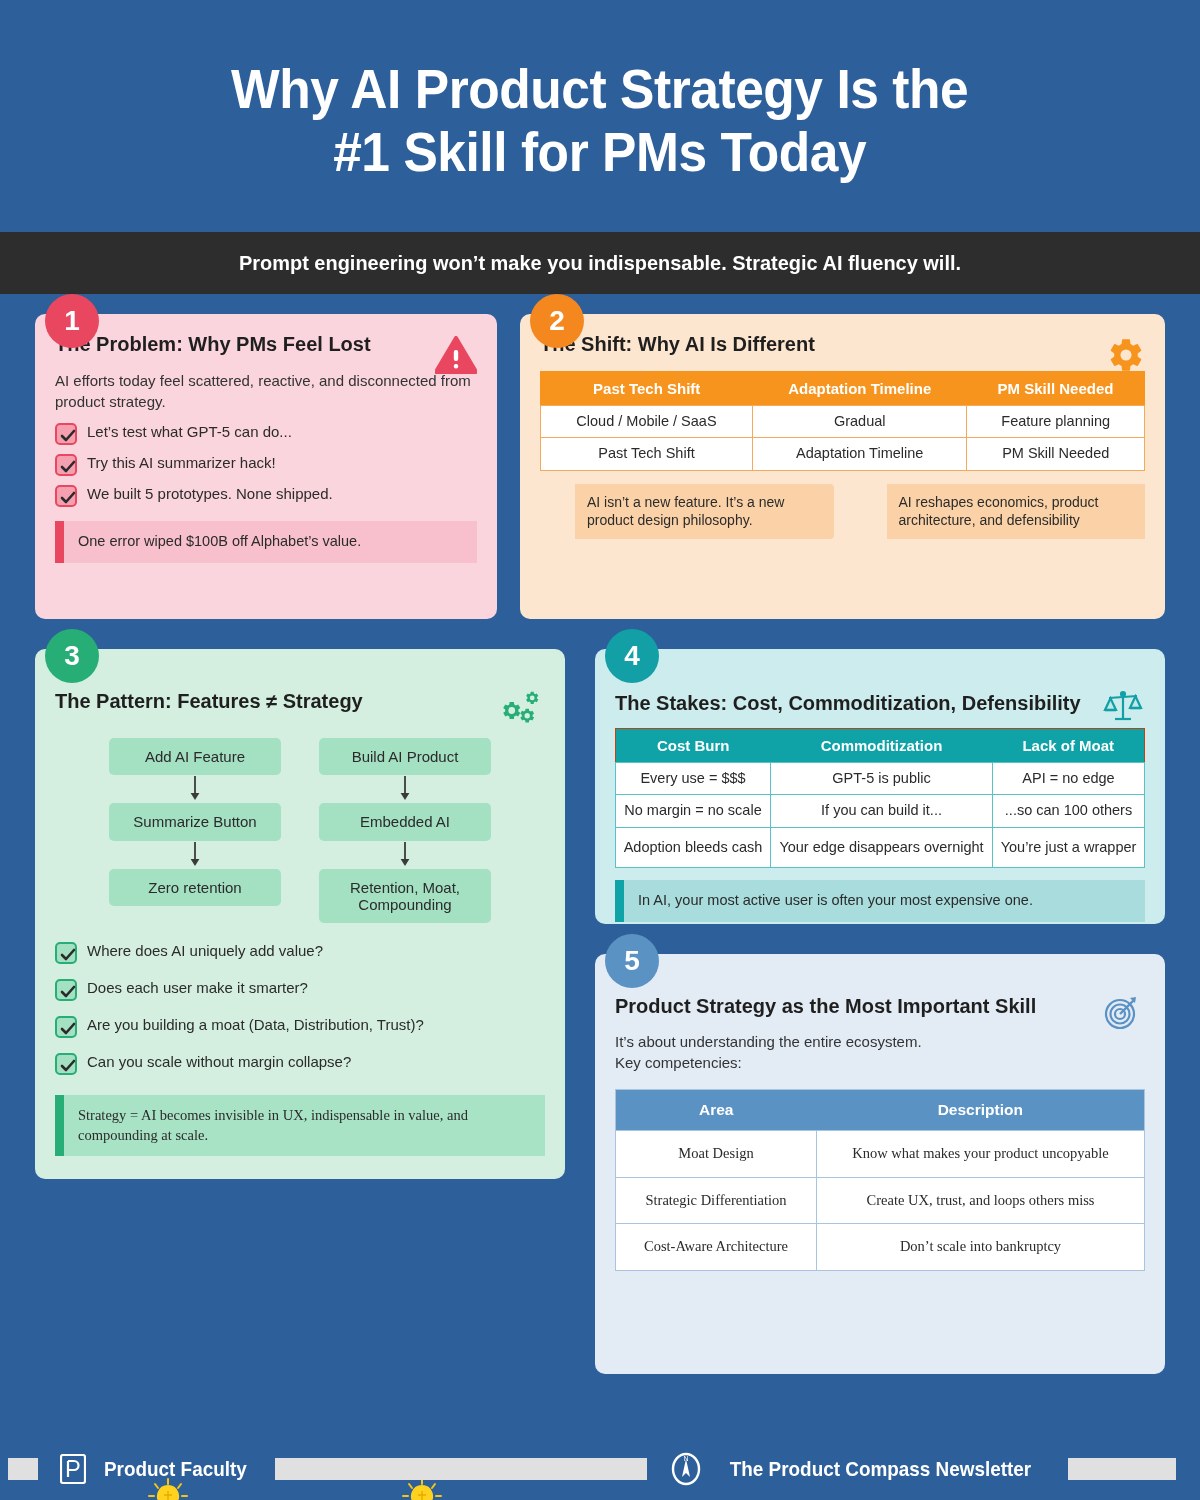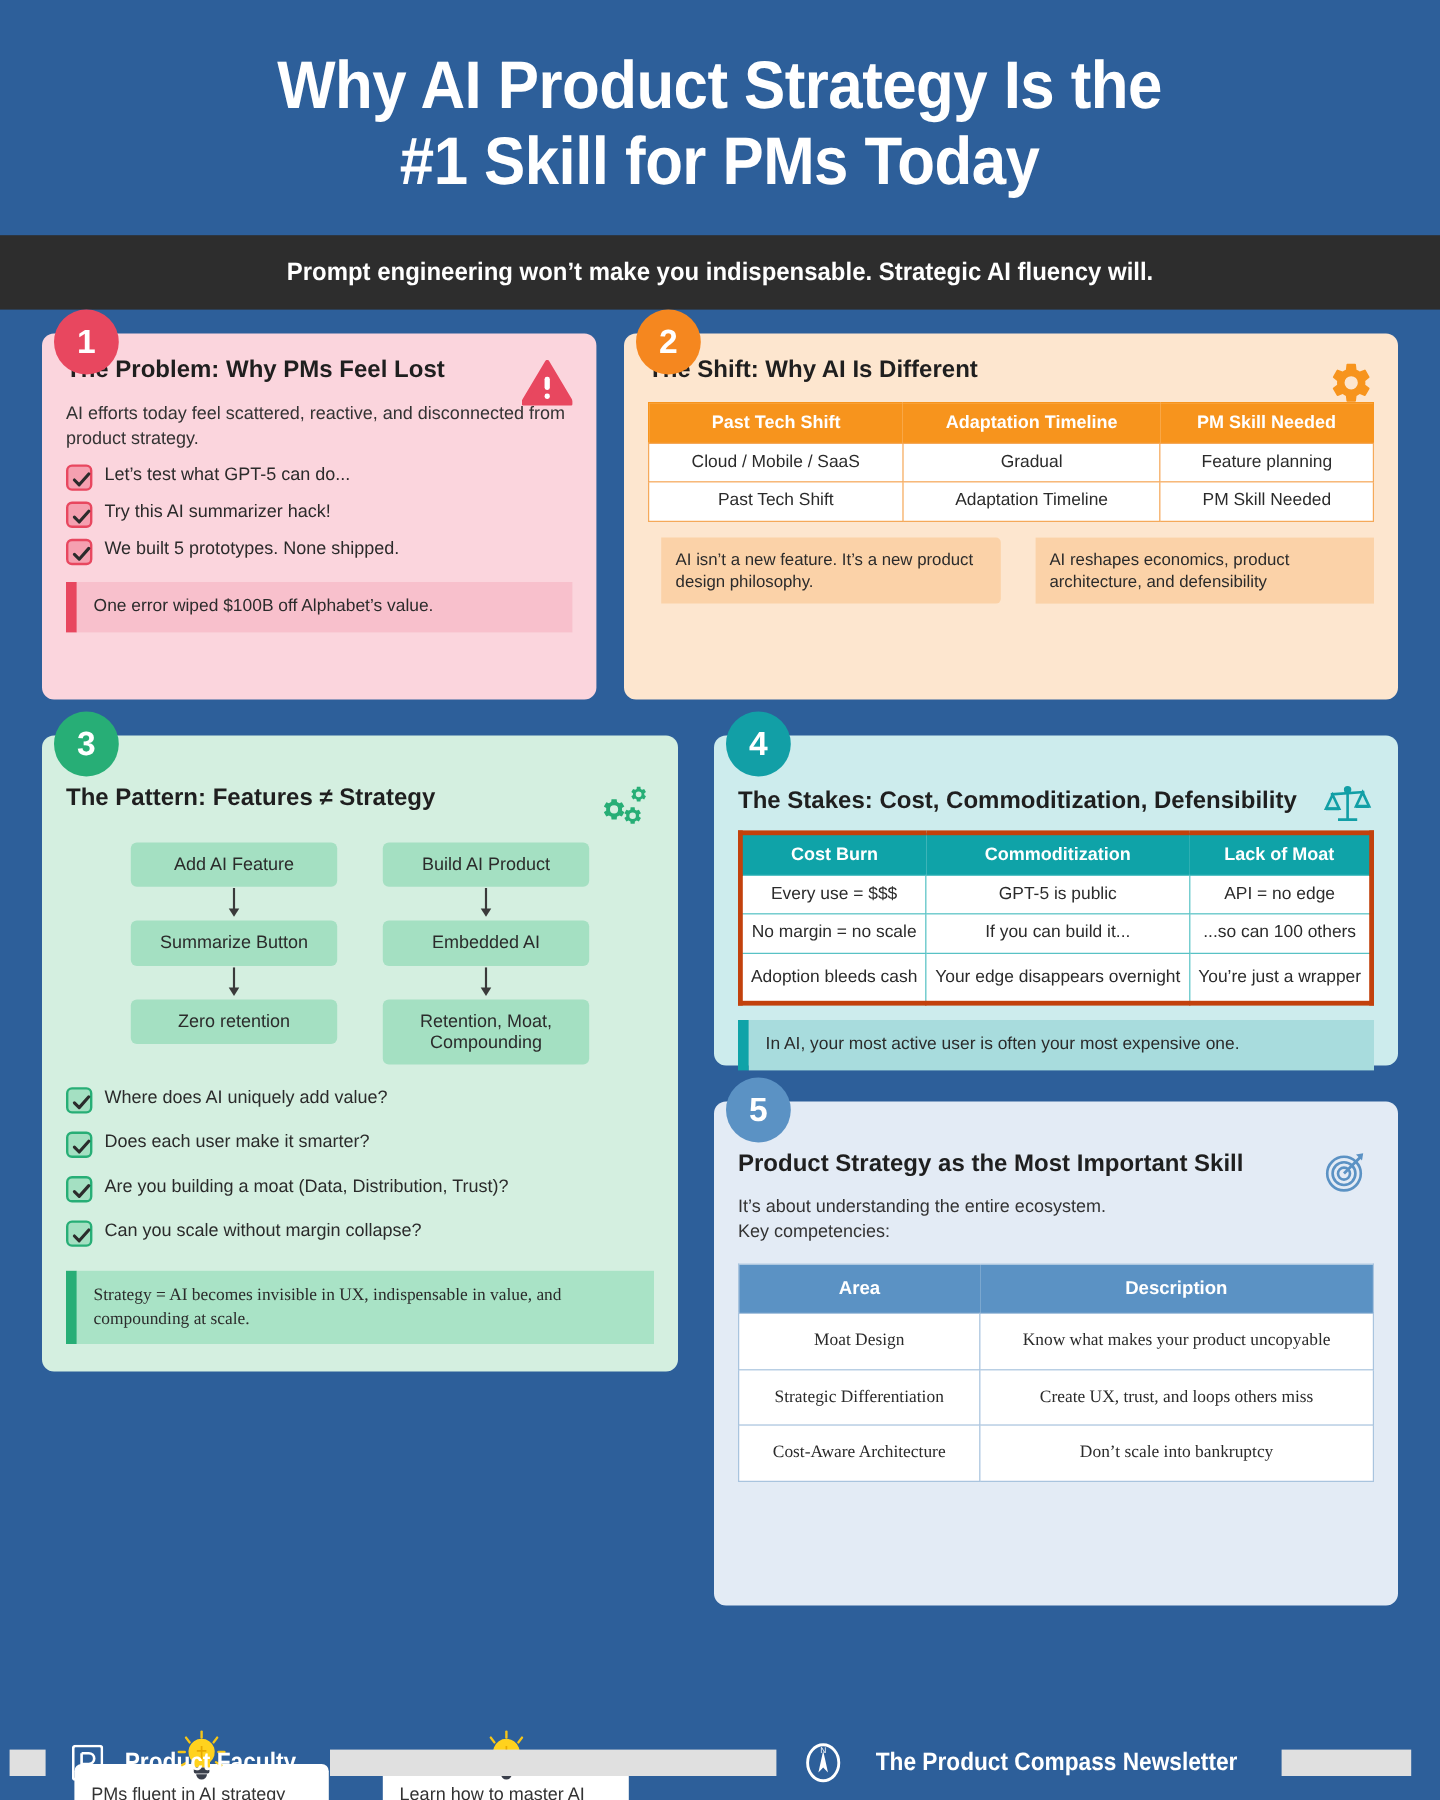--- a/index.html
+++ b/index.html
@@ -7,21 +7,21 @@
   body {
     background: #2d5f9a;
     font-family: "Liberation Sans", sans-serif;
     color: #2b2b2b;
     position: relative;
     overflow: hidden;
   }
 
   
   .header {
-    height: 196px;
+    height: 232px;
     display: flex; flex-direction: column;
     align-items: center; justify-content: center;
     padding-top: 10px;
   }
   .header h1 {
     color: #ffffff;
     font-size: 56px;
     line-height: 1.12;
     font-weight: 700;
     text-align: center;
@@ -95,21 +95,21 @@
   #card1 .quote .bar { background: #e8475f; }
   #card1 .quote .qt { background: #f8c0cc; }
 
   
   #card2 { left: 520px; top: 20px; width: 645px; height: 305px; background: #fde6cf; }
   #badge2 { left: 530px; top: 0px; background: #f5871f; }
   #card2 th { background: #f7941d; }
   #card2 td { border: 1px solid #f5a95a; }
   #card2 table { border: 1px solid #f7941d; margin-top: 14px; }
   .c2-notes { display: flex; gap: 18px; margin-top: 13px; }
-  .c2-notes > div { flex: 1; display: flex; align-items: flex-end; }
+  .c2-notes > div { flex: 1; display: flex; align-items: flex-end; gap: 24px; }
   .c2-notes .bar { width: 11px; flex: 0 0 auto; background: #f7941d; }
   .c2-notes .qt { flex: 1; background: #fbd2a8; padding: 9px 12px; font-size: 14px; line-height: 1.32; }
   .c2-notes .rounded .bar { border-radius: 4px 0 0 4px; }
   .c2-notes .rounded .qt { border-radius: 0 4px 4px 0; }
 
   
   #card3 { left: 35px; top: 355px; width: 530px; height: 530px; background: #d4efe0; }
   #badge3 { left: 45px; top: 335px; background: #27ae76; }
   #card3 .card-title { margin-top: 22px; }
   .flowwrap { display: flex; gap: 38px; justify-content: center; margin-top: 24px; }
@@ -127,21 +127,21 @@
   #card3 .quote { margin-top: 20px; }
   #card3 .quote .bar { background: #27ae76; }
   #card3 .quote .qt { background: #a9e3c6; font-family: Liberation Serif, serif; }
 
   
   #card4 { left: 595px; top: 355px; width: 570px; height: 275px; padding-top: 20px; background: #cdeced; }
   #badge4 { left: 605px; top: 335px; background: #129fa6; }
   #card4 .card-title { margin-top: 22px; }
   #card4 th { background: #0fa3a8; }
   #card4 td { border: 1px solid #58c2c5; }
-  #card4 table { border: 4px solid #c2410c; margin-top: 12px; }
+  #card4 table { border: 1px solid #c2410c; margin-top: 12px; }
   #card4 .quote .bar { background: #0fa3a8; }
   #card4 .quote .qt { background: #a8dcdd; }
 
   
   #card5 { left: 595px; top: 660px; width: 570px; height: 420px; padding-top: 20px; background: #e3ebf5; }
   #badge5 { left: 605px; top: 640px; background: #5b92c4; }
   #card5 .card-title { margin-top: 20px; }
   #card5 th { background: #5b92c4; padding: 11px 6px; font-size: 15.5px; }
   #card5 td { border: 1px solid #a9c4de; padding: 14px 24px; font-family: Liberation Serif, serif; }
   #card5 table { border: 1px solid #a9c4de; margin-top: 16px; }

